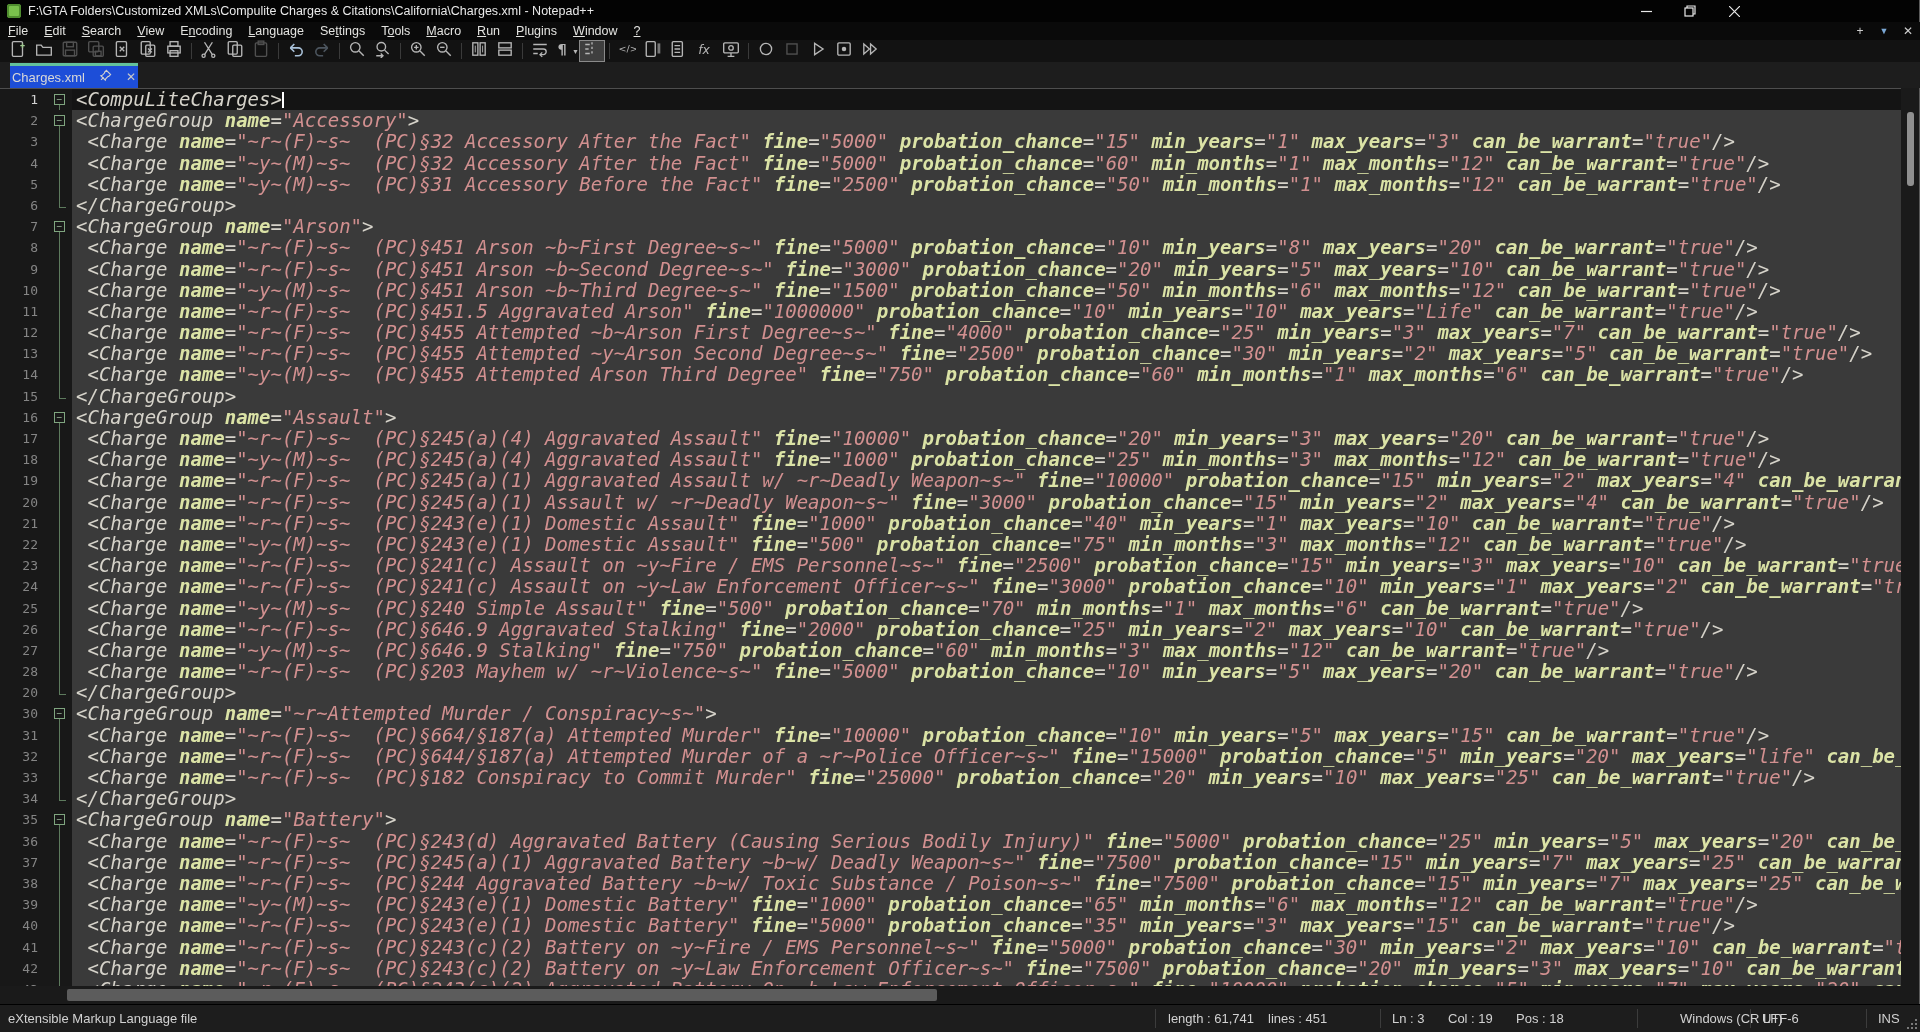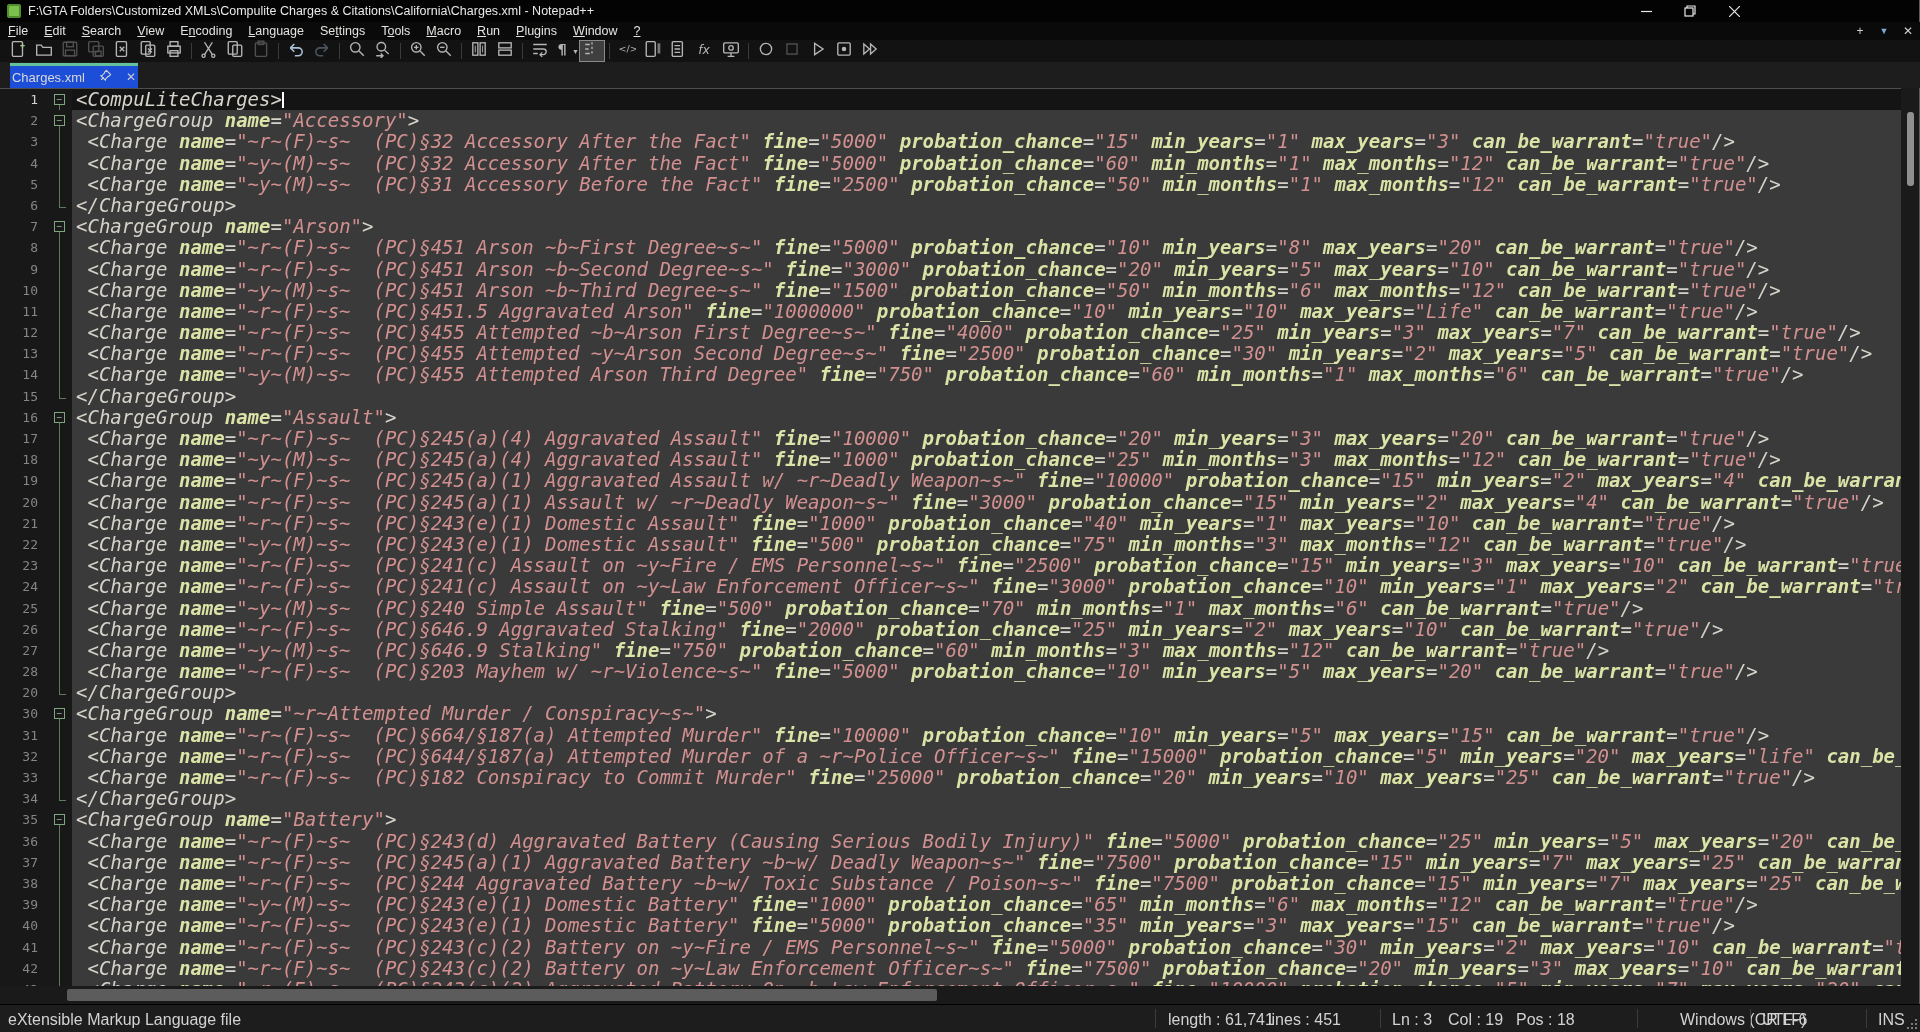--- a/index.html
+++ b/index.html
@@ -55,21 +55,21 @@
   .va { color:#d29090; }
   .caret { display:inline-block; width:2px; height:16px; background:#ffffff; vertical-align:-2px; }
 
   
   #hscroll { position:absolute; top:986px; left:0; width:1901px; height:18px; background:#1a1a1a; }
   #hthumb { position:absolute; top:3px; left:67px; width:870px; height:12px; background:#5c5c5c; border-radius:2px; }
   #vscroll { position:absolute; top:88px; left:1901px; width:18px; height:916px; background:#1a1a1a; }
   #vthumb { position:absolute; top:24px; left:6px; width:7px; height:74px; background:#8f8f8f; border-radius:3px; }
 
   
-  #statusbar { position:absolute; top:1004px; left:0; width:1920px; height:28px; background:#1d1d1d; color:#d2d2d2; font-size:16px; border-top:1px solid #000;text-align:right; }
+  #statusbar { position:absolute; top:1004px; left:0; width:1920px; height:28px; background:#1d1d1d; color:#d2d2d2; font-size:13px; border-top:1px solid #000;text-align:right; }
   .sb { position:absolute; top:6px; white-space:nowrap; }
   .sb-div { position:absolute; top:4px; bottom:4px; width:1px; background:#3c3c3c; }
   #sb-grip { position:absolute; right:3px; bottom:3px; width:10px; height:10px; }
   #sb-grip::before { content:""; position:absolute; width:2px; height:2px; background:#7a7a7a; left:8px; top:0;
     box-shadow: 0 4px 0 #7a7a7a, 0 8px 0 #7a7a7a, -4px 4px 0 #7a7a7a, -4px 8px 0 #7a7a7a, -8px 8px 0 #7a7a7a; }
 </style>
 </head>
 <body>
 
 <div id="app">

